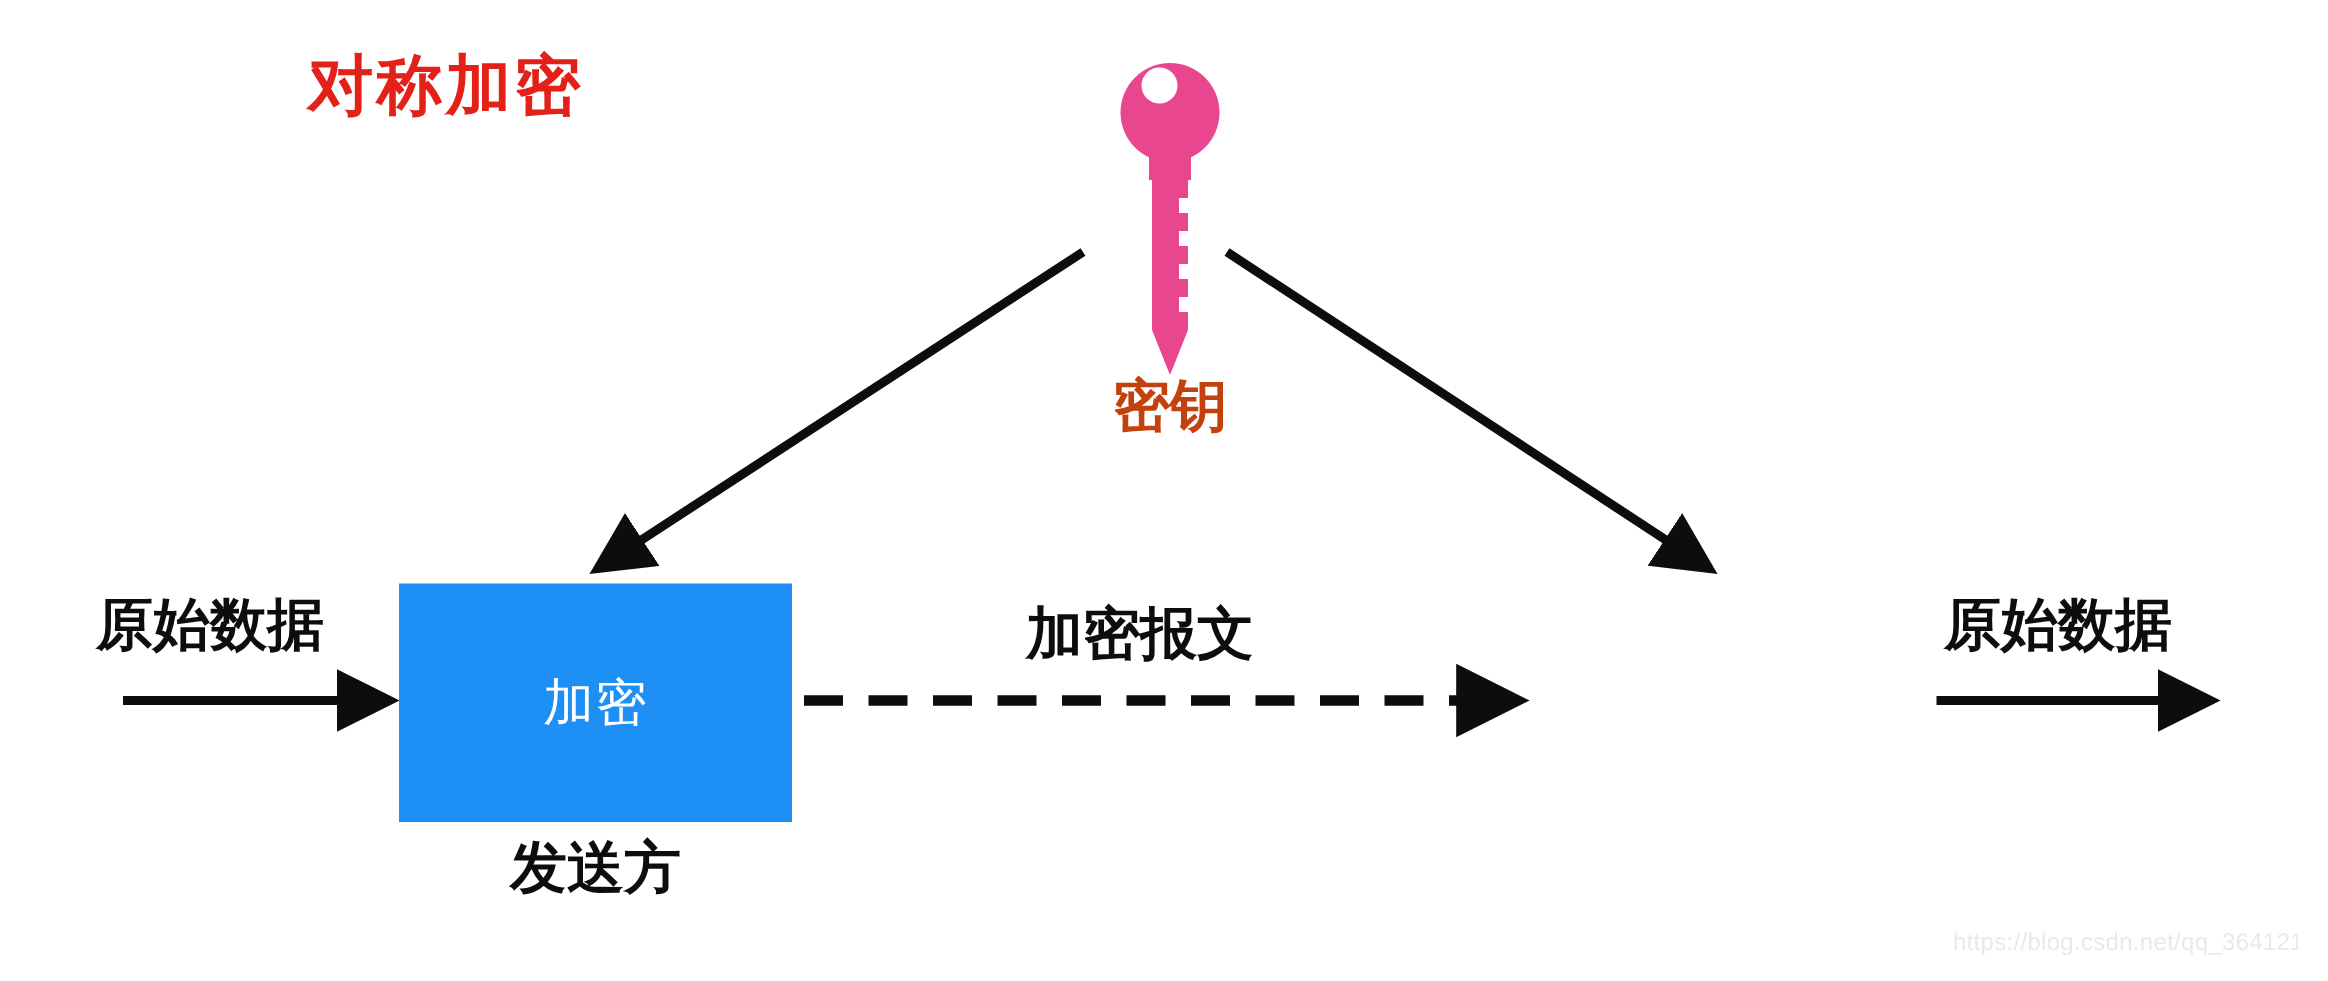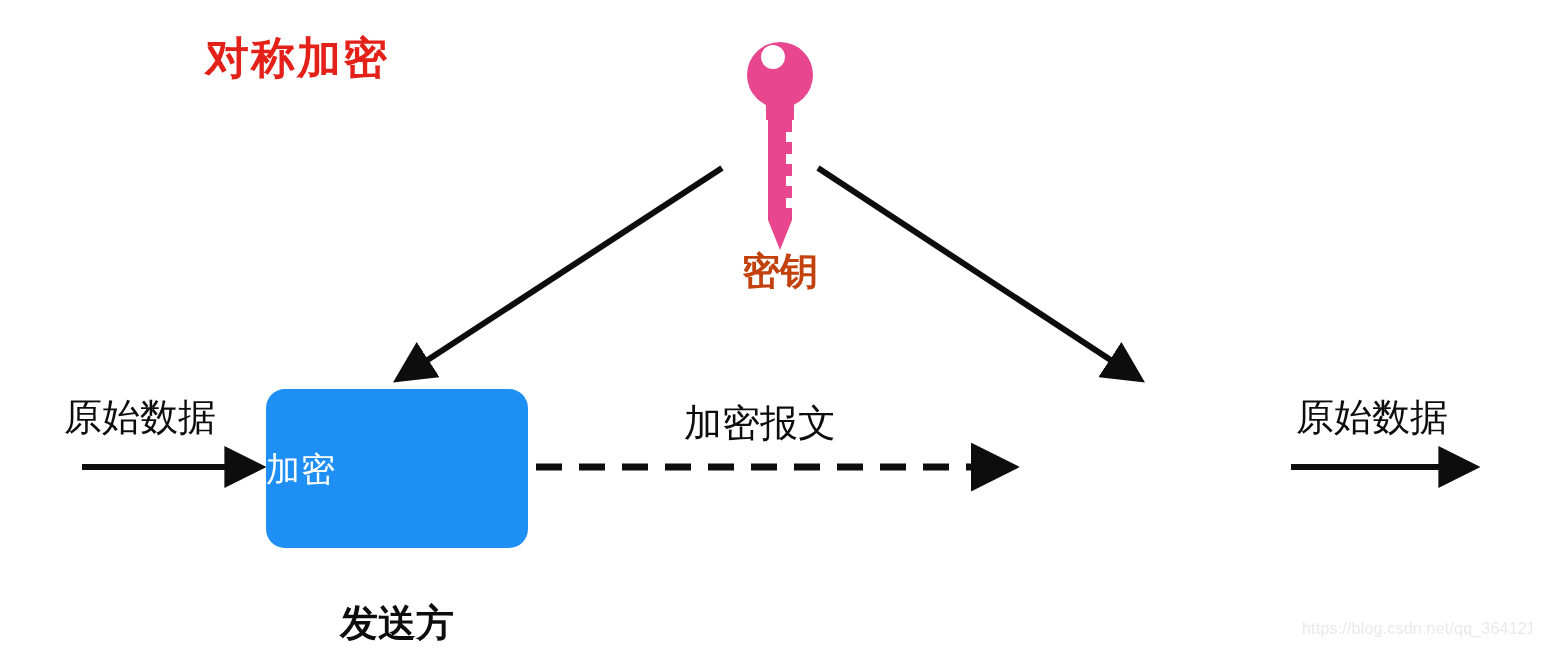--- a/index.html
+++ b/index.html
@@ -58,26 +58,26 @@
     top: 0;
     width: 1552px;
     height: 654px;
     pointer-events: none;
   }
 
   
   .proc-box {
     display: flex;
     align-items: center;
+    justify-content: center;
     color: #ffffff;
     font-size: 34px;
     font-weight: normal;
     letter-spacing: 1px;
     line-height: 1;
-    border-radius: 19px;
   }
   #box-encrypt {
     left: 266px;
     top: 389px;
     width: 262px;
     height: 159px;
     background: #1e90f5;
   }
   #box-decrypt {
     left: 1019px;
@@ -88,29 +88,28 @@
   }
 
   
   .role-label {
     font-size: 38px;
     font-weight: bold;
     color: #0d0d0d;
     text-align: center;
     white-space: nowrap;
     line-height: 1.05;
-    margin-top: 44px;
   }
   #label-sender { left: 266px; top: 560px; width: 262px; }
   #label-receiver { left: 1019px; top: 560px; width: 264px; }
 
   
   .edge-label {
     font-size: 38px;
-    font-weight: normal;
+    font-weight: bold;
     color: #0d0d0d;
     white-space: nowrap;
     line-height: 1.05;
   }
   #label-plain-in { left: 64px; top: 398px; }
   #label-cipher  { left: 684px; top: 404px; }
   #label-plain-out { left: 1296px; top: 398px; }
 
   
   #watermark {

